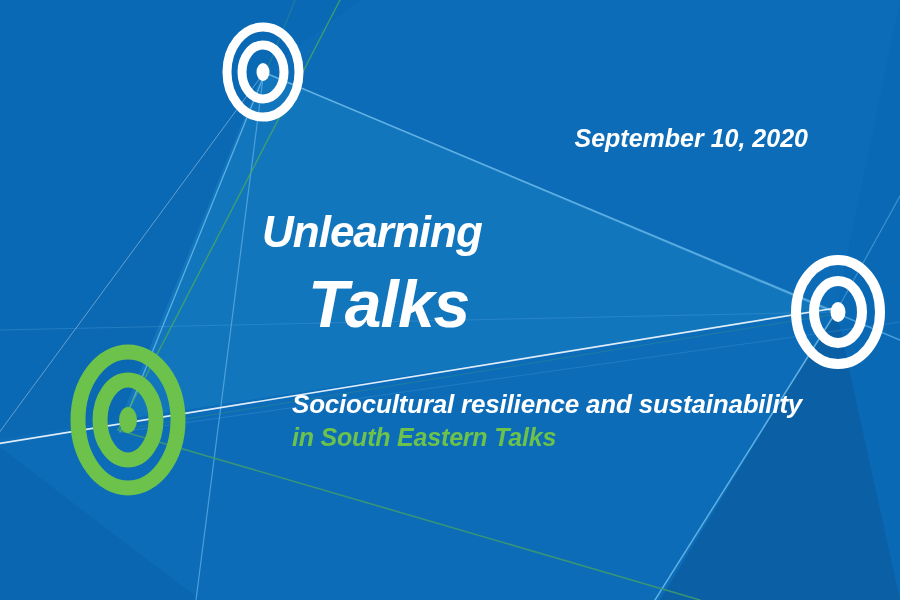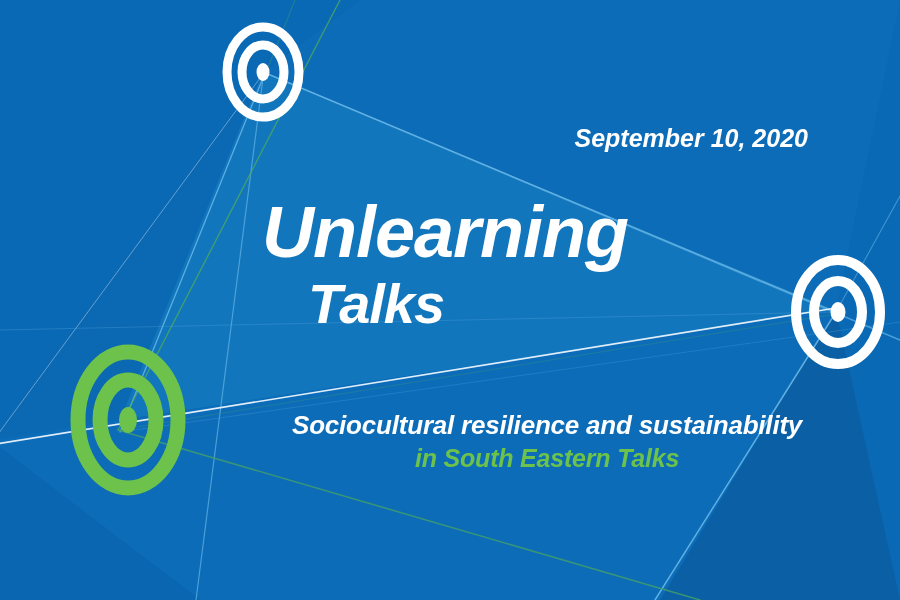--- a/index.html
+++ b/index.html
@@ -22,36 +22,36 @@
 
   #date {
     right:92px; top:124px;
     font-size:25px;
     color:#ffffff;
     letter-spacing:0px;
   }
   #title-wrap { position:absolute; left:262px; top:196px; }
   #title-1 {
     position:relative; display:block;
-    font-size:72px; line-height:72px;
+    font-size:44px; line-height:72px;
     color:#ffffff;
     font-style:italic; font-weight:bold;
     letter-spacing:-1px;
     white-space:nowrap;
   }
   #title-2 {
     position:relative; display:block;
-    font-size:56px; line-height:72px;
+    font-size:66px; line-height:72px;
     color:#ffffff;
     font-style:italic; font-weight:bold;
     letter-spacing:-1px;
     margin-left:46px;
     white-space:nowrap;
   }
-  #sub-wrap { position:absolute; left:292px; top:409px;text-align:center; }
+  #sub-wrap { position:absolute; left:292px; top:388px; }
   #sub-1 {
     display:block;
     font-size:26px; line-height:33px;
     color:#ffffff; font-style:italic; font-weight:bold;
     letter-spacing:-0.2px; white-space:nowrap;
   }
   #sub-2 {
     display:block;
     font-size:25px; line-height:32px;
     color:#6cc24a; font-style:italic; font-weight:bold;

